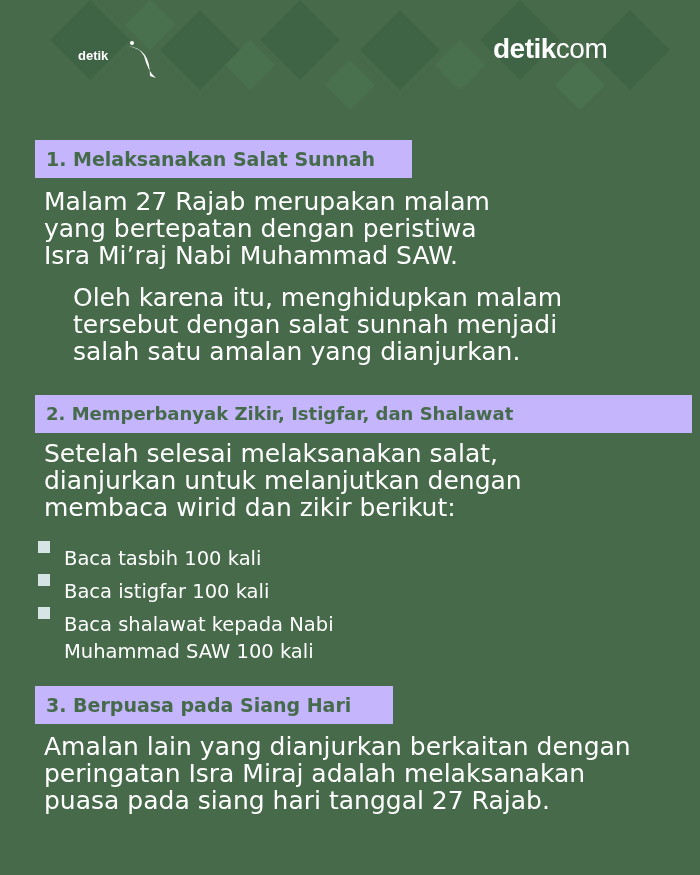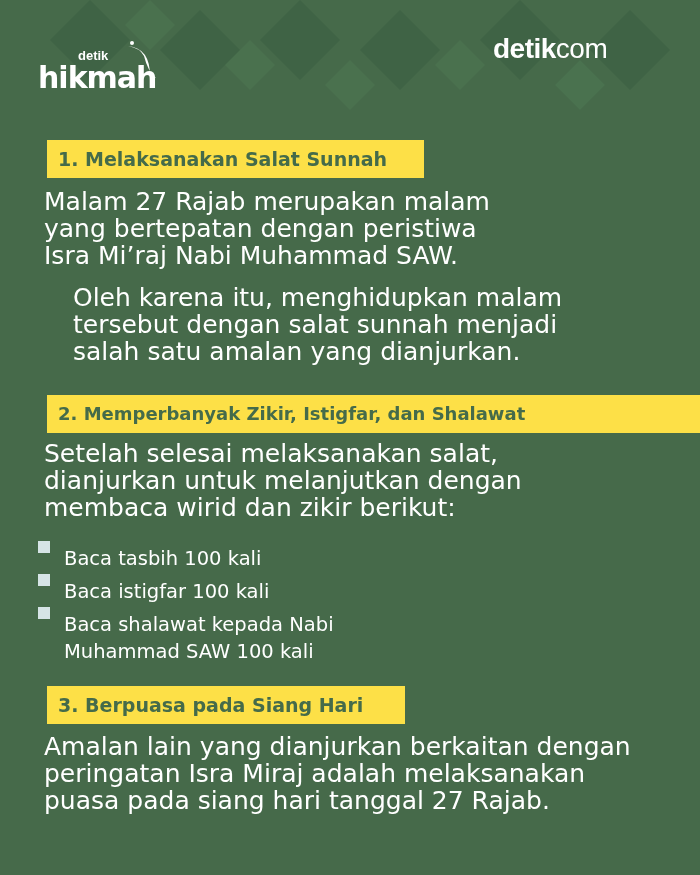--- a/index.html
+++ b/index.html
@@ -27,25 +27,24 @@
   .logo-hikmah .moon { position: absolute; left: 82px; top: 0px; }
   .logo-detikcom {
     position: absolute; left: 493px; top: 33px; font-size: 28px;
     font-family: "Liberation Sans", sans-serif; color: #fff; letter-spacing: -0.5px;
   }
   .logo-detikcom .bold { font-weight: bold; }
   .logo-detikcom .thin { font-weight: normal; }
 
   .section-head {
     position: absolute; left: 35px; height: 38px;
-    background: #fde047; color: #456b4a;
+    background: #c4b5fd; color: #456b4a;
     font-weight: bold; font-size: 19px; line-height: 38px;
     padding: 0 12px 0 11px; box-sizing: border-box;
     white-space: nowrap;
-    margin-left: 12px;
   }
   .para {
     position: absolute; left: 44px; font-size: 25px; line-height: 27px;
     color: #ffffff; white-space: pre-line;
   }
   .bullet-row { position: absolute; left: 38px; font-size: 19.5px; line-height: 27px; }
   .bullet-sq {
     position: absolute; left: 0; top: 8px; width: 12px; height: 12px; background: #d6e4e6;
   }
   .bullet-text { position: absolute; left: 26px; top: 0; white-space: pre-line; width: 600px; margin-top: 12px; }
@@ -72,21 +71,20 @@
     </g>
   </svg>
 </div>
 
 <div class="logo-hikmah">
   <svg class="moon" width="40" height="44" viewBox="0 0 40 44">
     <path d="M8,8 Q30,10 30,38 L36,40 Q28,34 24,18 Q20,10 8,8 Z" fill="#ffffff"></path>
     <circle cx="12" cy="5" r="2" fill="#ffffff"></circle>
   </svg>
   <span class="detik-small">detik</span>
-  <span class="hikmah-word">hikmah</span>
 </div>
 
 <div class="logo-detikcom">
   <span class="bold">detik</span><span class="thin">com</span>
 </div>
 
 <div class="section-head" style="top:140px; width:377px;">1. Melaksanakan Salat Sunnah</div>
 <div class="para" style="top:188px;">Malam 27 Rajab merupakan malam
 yang bertepatan dengan peristiwa
 Isra Mi’raj Nabi Muhammad SAW.</div>

